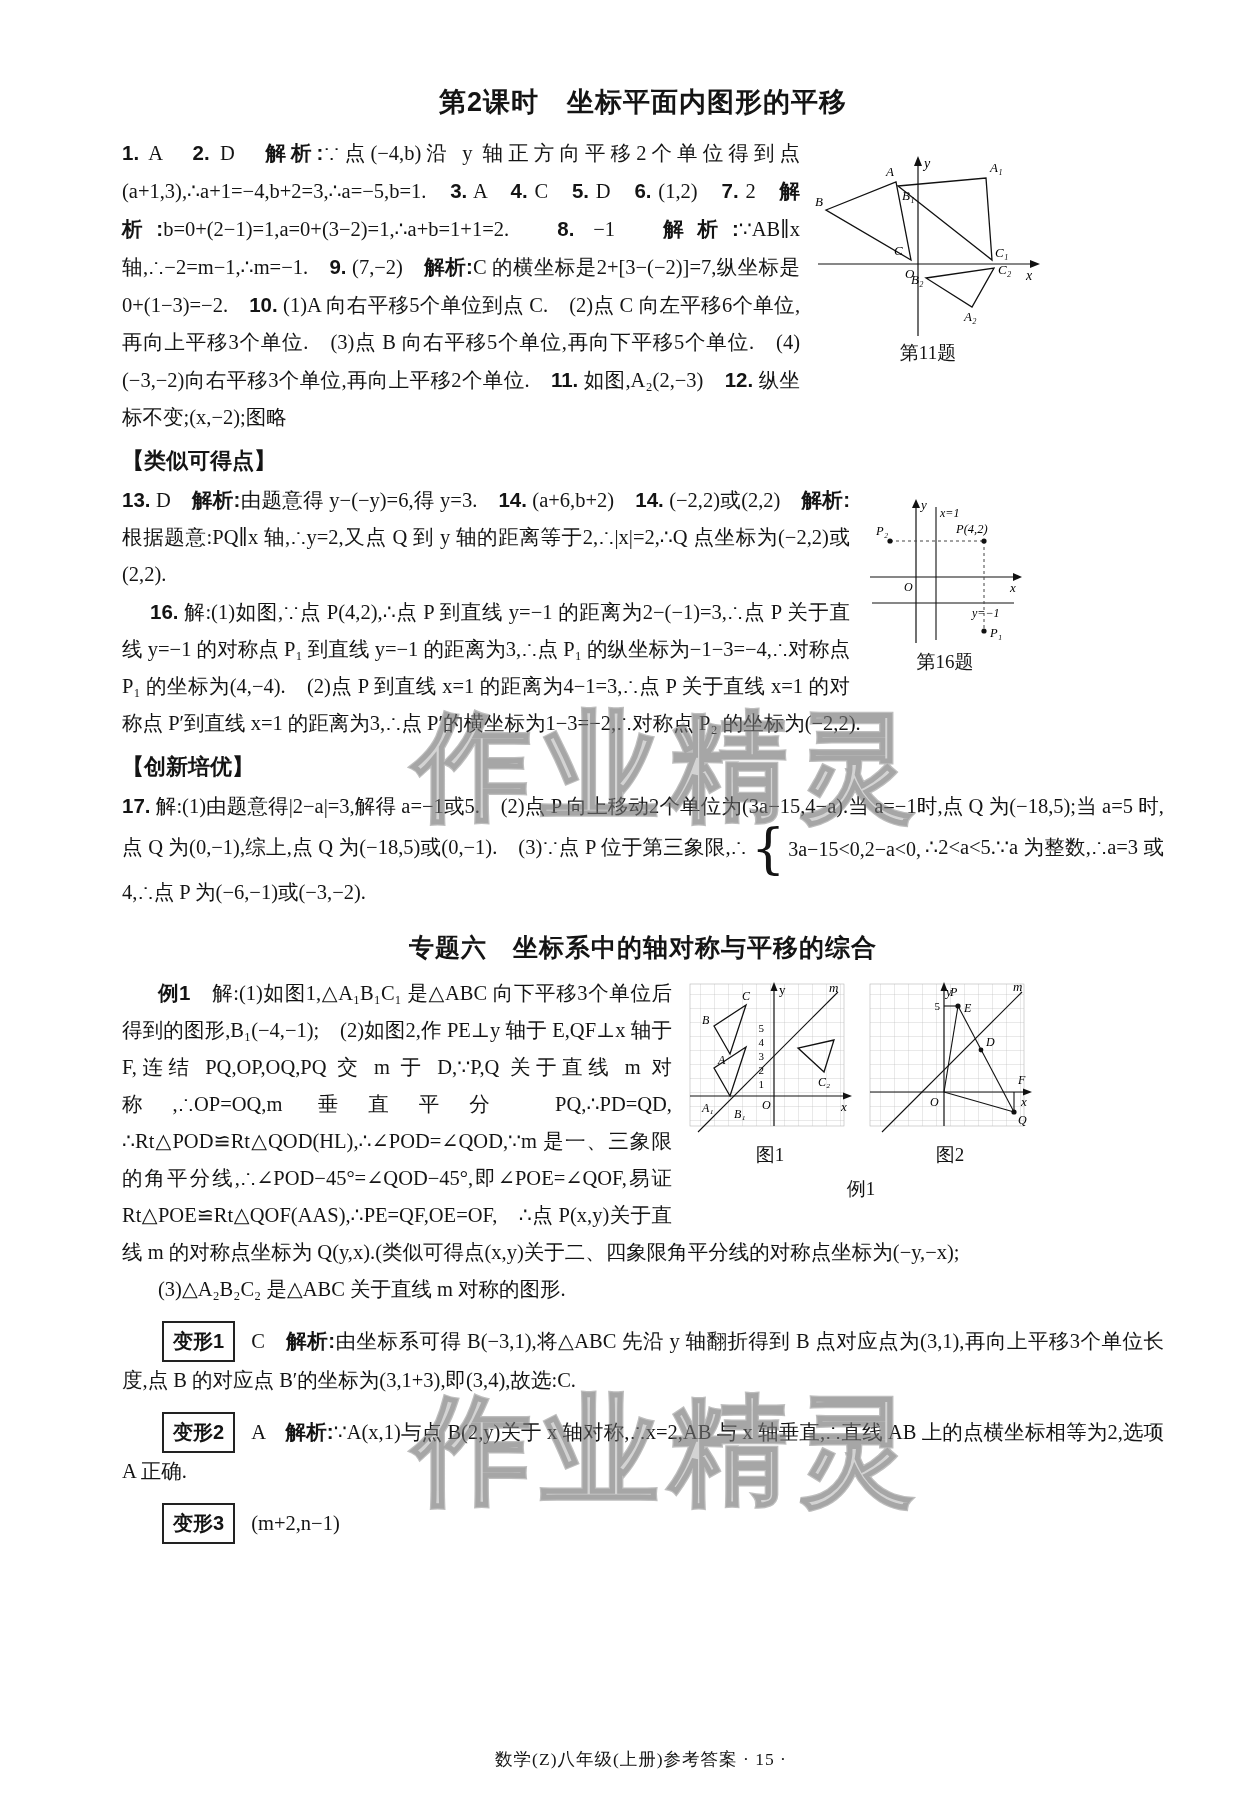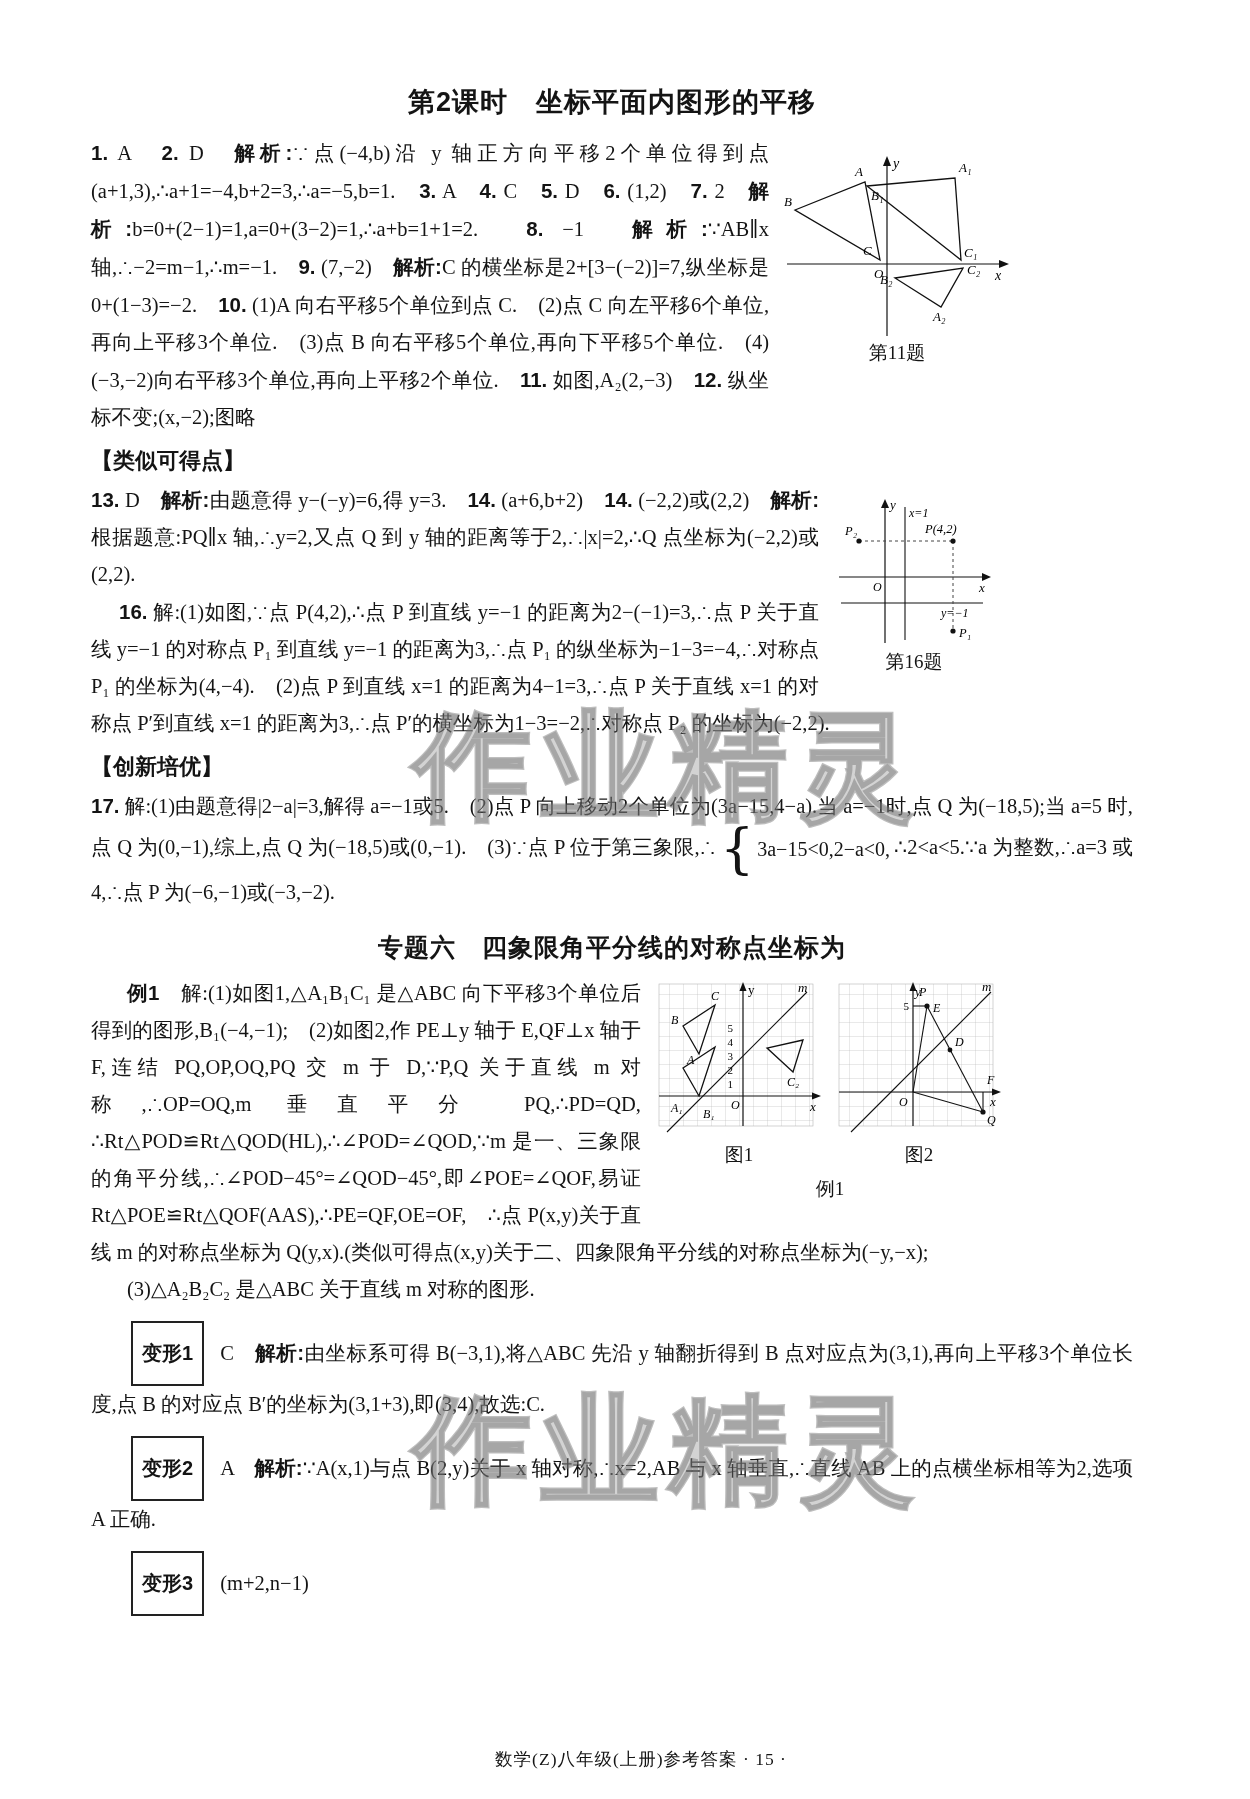--- a/index.html
+++ b/index.html
@@ -3,21 +3,21 @@
 <meta charset="utf-8">
 <style>
   * { margin:0; padding:0; box-sizing:border-box; }
   html,body { background:#ffffff; }
   body {
     width:1250px; height:1799px; position:relative;
     font-family:"Liberation Serif","DejaVu Serif",serif;
     color:#141414;
   }
   .page { position:absolute; inset:0; overflow:hidden; }
-  .content { position:absolute; left:91px; width:1042px; top:84px; }
+  .content { position:absolute; left:122px; width:1042px; top:84px; }
 
   .title {
     text-align:center; font-size:27px; font-weight:bold;
     font-family:"Liberation Sans","DejaVu Sans",sans-serif;
     margin-bottom:14px; letter-spacing:1px;
   }
   .sec-h {
     font-size:22px; font-weight:bold;
     font-family:"Liberation Sans","DejaVu Sans",sans-serif;
     margin:10px 0 5px 0;
@@ -49,21 +49,21 @@
   svg { display:block; }
   svg text { font-family:"Liberation Serif","DejaVu Serif",serif; font-style:italic; }
   svg text.up { font-style:normal; }
 
   .sys { display:inline-flex; align-items:center; vertical-align:middle; margin:0 4px; }
   .sys .brace { font-size:54px; font-weight:400; line-height:0.9; margin-right:3px; font-family:"DejaVu Serif",serif; }
   .sys .lines { display:flex; flex-direction:row; font-size:20px; line-height:27px; text-align:left; }
 
   .var { font-size:20.5px; line-height:37px; text-align:justify; text-indent:40px; margin:13px 0; }
   .var-label {
-    display:inline-block; border:2px solid #222; padding:16px 9px; line-height:29px;
+    display:inline-block; border:2px solid #222; padding:4px 9px; line-height:29px;
     font-weight:bold; font-family:"Liberation Sans","DejaVu Sans",sans-serif;
     font-size:20px; margin-right:16px; text-indent:0;
   }
 
   .wm {
     position:absolute; left:50%; transform:translateX(-50%);
     font-size:118px; font-weight:bold; letter-spacing:10px; white-space:nowrap;
     font-family:"Liberation Sans","DejaVu Sans",sans-serif;
     color:rgba(125,125,125,0.34);
     -webkit-text-stroke:2.5px rgba(110,110,110,0.45);
@@ -161,21 +161,21 @@
         <span><b>17.</b><span> 解:(1)由题意得|2−a|=3,解得 a=−1或5.　(2)点 P 向上移动2个单位为(3a−15,4−a).当 a=−1时,点 Q 为(−18,5);当 a=5 时,点 Q 为(0,−1),综上,点 Q 为(−18,5)或(0,−1).　(3)∵点 P 位于第三象限,∴</span></span><span class="sys">
             <span class="brace">{</span>
             <span class="lines">
               <span>3a−15&lt;0,</span>
               <span>2−a&lt;0,</span>
             </span>
           </span><span><span>∴2&lt;a&lt;5.∵a 为整数,∴a=3 或4,∴点 P 为(−6,−1)或(−3,−2).</span></span>
       </p>
     </section>
 
-    <h2 class="topic-title">专题六　四象限角平分线的对称点坐标为</h2>
+    <h2 class="topic-title">专题六　坐标系中的轴对称与平移的综合</h2>
 
     <div class="clearfix">
       <div class="figwrap figex">
         <div class="fig-pair">
           <figure>
             <svg width="168" height="160" viewBox="0 0 168 160">
               <defs>
                 <pattern id="g1" width="14" height="14" patternUnits="userSpaceOnUse">
                   <path d="M14 0H0V14" fill="none" stroke="#b5b5b5" stroke-width="0.6"></path>
                 </pattern>

